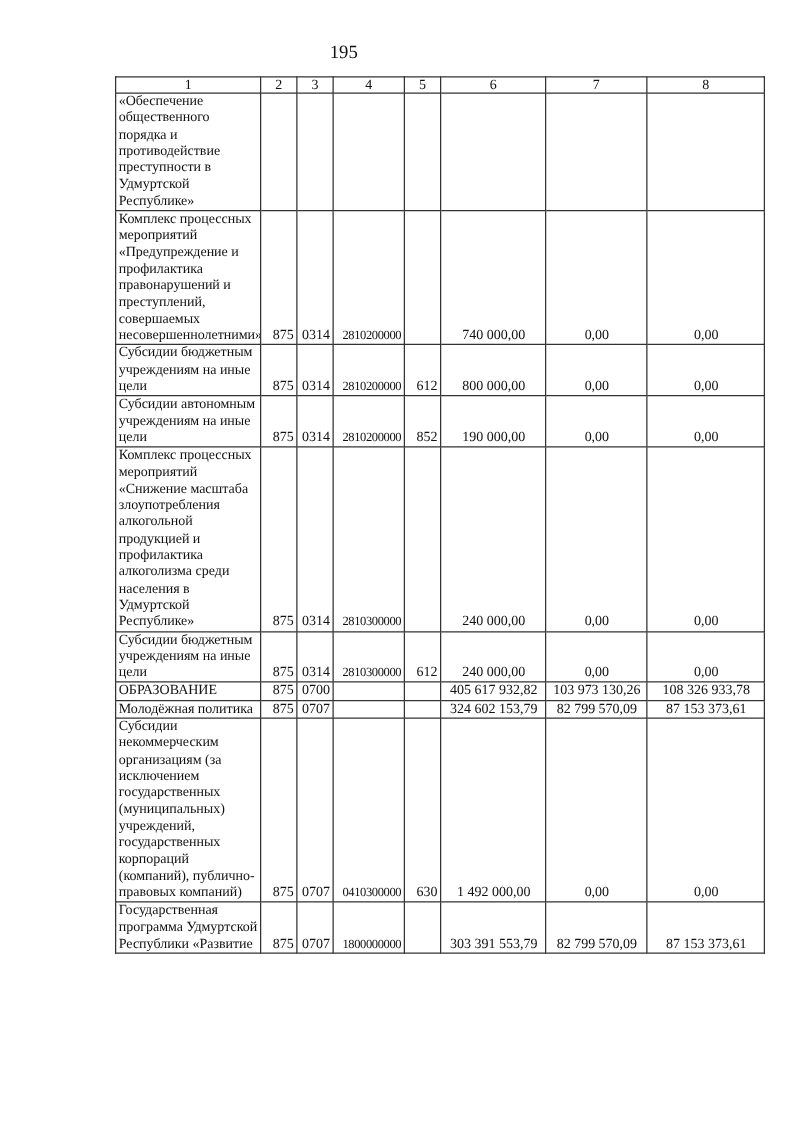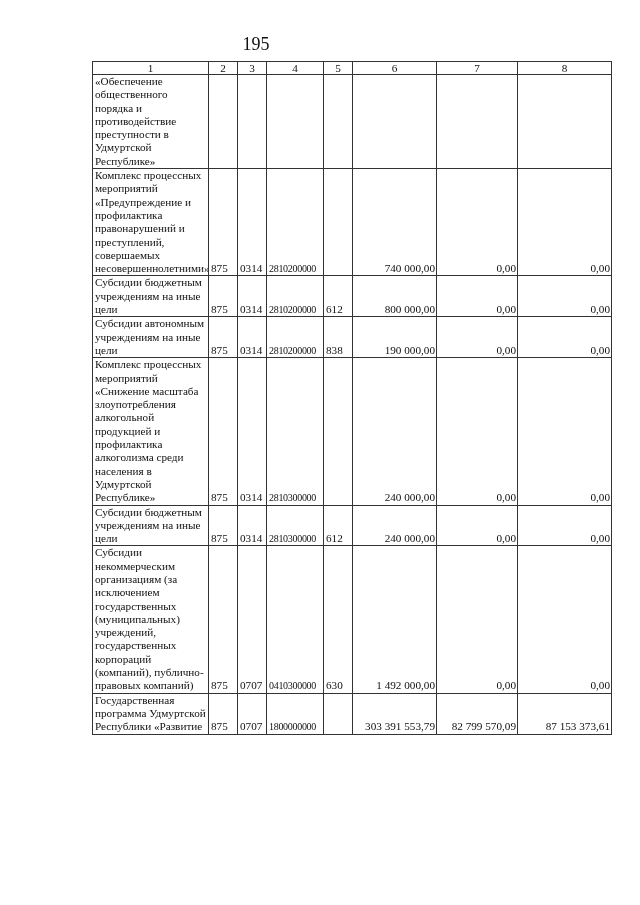--- a/index.html
+++ b/index.html
@@ -1,26 +1,26 @@
 <!DOCTYPE html>
 <html><head>
 <meta charset="utf-8">
 <style>
   html, body { margin: 0; padding: 0; background: #ffffff; }
   body { width: 640px; height: 905px; position: relative; overflow: hidden;
          font-family: "Liberation Serif", "DejaVu Serif", serif; color: #111; }
   .page-number { position: absolute; top: 34px; left: 0; width: 512px; text-align: center;
-                 font-size: 18px; }
+                 font-size: 15px; padding-left: 19px; }
   table { position: absolute; left: 92px; top: 61px; border-collapse: collapse;
           table-layout: fixed; width: 519px; font-size: 11.2px; line-height: 13.3px; }
   td, th { border: 1px solid #333; padding: 0 2px; vertical-align: bottom; overflow: hidden; }
   th { font-weight: normal; text-align: center; height: 12px; line-height: 12px; vertical-align: middle; }
   td.c1 { text-align: left; vertical-align: top; }
-  td.c2, td.c3, td.c4, td.c5 { text-align: left; white-space: nowrap; }
-  td.num { text-align: right; white-space: nowrap; padding-right: 1px; }
+  td.c2, td.c3, td.c4, td.c5 { text-align: right; white-space: nowrap; }
+  td.num { text-align: center; white-space: nowrap; padding-right: 1px; }
   td.c4 { font-size: 10px; letter-spacing: -0.3px; }
 </style>
 </head>
 <body>
 
 <div class="page-number">195</div>
 
 <table>
   <colgroup>
     <col style="width:116px">
@@ -73,21 +73,21 @@
         <td class="c5">612</td>
         <td class="num">800 000,00</td>
         <td class="num">0,00</td>
         <td class="num">0,00</td>
       </tr>
       <tr>
         <td class="c1">Субсидии автономным учреждениям на иные цели</td>
         <td class="c2">875</td>
         <td class="c3">0314</td>
         <td class="c4">2810200000</td>
-        <td class="c5">838</td>
+        <td class="c5">852</td>
         <td class="num">190 000,00</td>
         <td class="num">0,00</td>
         <td class="num">0,00</td>
       </tr>
       <tr>
         <td class="c1">Комплекс процессных мероприятий «Снижение масштаба злоупотребления алкогольной продукцией и профилактика алкоголизма среди населения в Удмуртской Республике»</td>
         <td class="c2">875</td>
         <td class="c3">0314</td>
         <td class="c4">2810300000</td>
         <td class="c5"></td>
@@ -99,20 +99,40 @@
         <td class="c1">Субсидии бюджетным учреждениям на иные цели</td>
         <td class="c2">875</td>
         <td class="c3">0314</td>
         <td class="c4">2810300000</td>
         <td class="c5">612</td>
         <td class="num">240 000,00</td>
         <td class="num">0,00</td>
         <td class="num">0,00</td>
       </tr>
       <tr>
+        <td class="c1">ОБРАЗОВАНИЕ</td>
+        <td class="c2">875</td>
+        <td class="c3">0700</td>
+        <td class="c4"></td>
+        <td class="c5"></td>
+        <td class="num">405 617 932,82</td>
+        <td class="num">103 973 130,26</td>
+        <td class="num">108 326 933,78</td>
+      </tr>
+      <tr>
+        <td class="c1">Молодёжная политика</td>
+        <td class="c2">875</td>
+        <td class="c3">0707</td>
+        <td class="c4"></td>
+        <td class="c5"></td>
+        <td class="num">324 602 153,79</td>
+        <td class="num">82 799 570,09</td>
+        <td class="num">87 153 373,61</td>
+      </tr>
+      <tr>
         <td class="c1">Субсидии некоммерческим организациям (за исключением государственных (муниципальных) учреждений, государственных корпораций (компаний), публично-правовых компаний)</td>
         <td class="c2">875</td>
         <td class="c3">0707</td>
         <td class="c4">0410300000</td>
         <td class="c5">630</td>
         <td class="num">1 492 000,00</td>
         <td class="num">0,00</td>
         <td class="num">0,00</td>
       </tr>
       <tr>

